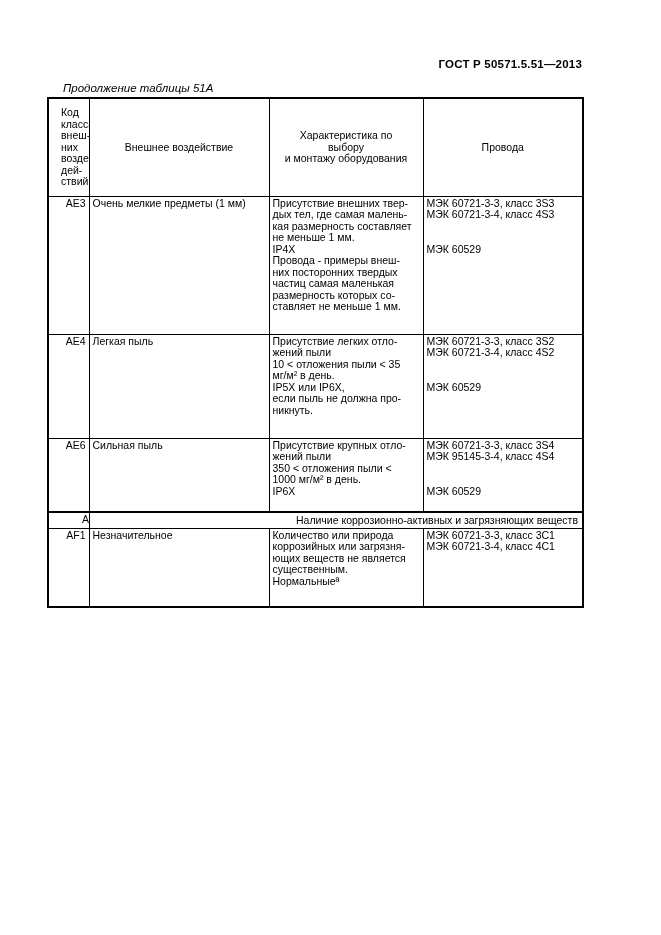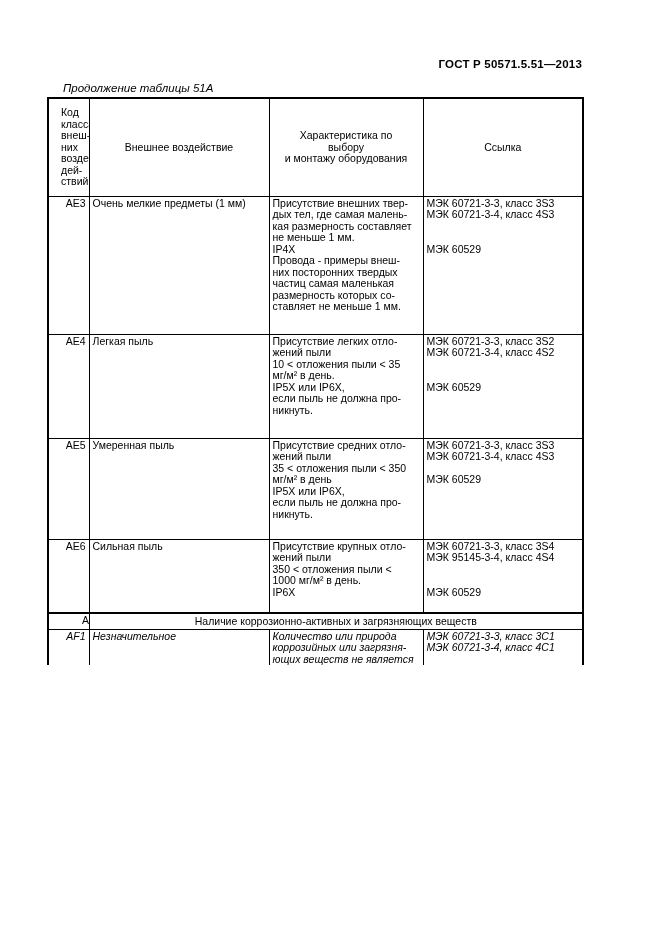--- a/index.html
+++ b/index.html
@@ -41,22 +41,22 @@
     overflow:hidden;
   }
   table.t thead th {
     vertical-align:middle;
     text-align:center;
     padding:2px 12px;
   }
   .pre { white-space:pre-line; }
   td.code { text-align:right; padding-top:2px; }
   tr.section-row td { border-top:2px solid #000;padding-left:33px; }
-  tr.section-row td.section-label { text-align:center; vertical-align:middle; padding:1px 4px; }
-  tr.last-row td { border-bottom:2px solid #000;font-style:italic; }
+  tr.section-row td.section-label { text-align:right; vertical-align:middle; padding:1px 4px; }
+  tr.last-row td { border-bottom:2px solid #000; }
 
   .page-num {
     position:absolute; top:852px; left:47px; width:535px;
     text-align:right; font-size:13px;
   }
 </style>
 </head>
 <body>
 
 <div class="page">
@@ -76,21 +76,21 @@
         <th class="pre">Код
 класса
 внеш-
 них
 воздей-
 дей-
 ствий</th>
         <th>Внешнее воздействие</th>
         <th class="pre">Характеристика по выбору
 и монтажу оборудования</th>
-        <th>Ссылка</th>
+        <th>Провода</th>
       </tr>
     </thead>
     <tbody>
       <tr style="height:138px;">
         <td class="code">АЕ3</td>
         <td>Очень мелкие предметы (1 мм)</td>
         <td class="pre">Присутствие внешних твер-
 дых тел, где самая малень-
 кая размерность составляет
 не меньше 1 мм.
@@ -112,35 +112,20 @@
         <td class="pre">Присутствие легких отло-
 жений пыли
 10 &lt; отложения пыли &lt; 35
 мг/м² в день.
 IP5X или IP6X,
 если пыль не должна про-
 никнуть.</td>
         <td class="pre">МЭК 60721-3-3, класс 3S2
 МЭК 60721-3-4, класс 4S2
 
-
-МЭК 60529</td>
-      </tr>
-      <tr style="height:101px;">
-        <td class="code">АЕ5</td>
-        <td>Умеренная пыль</td>
-        <td class="pre">Присутствие средних отло-
-жений пыли
-35 &lt; отложения пыли &lt; 350
-мг/м² в день
-IP5X или IP6X,
-если пыль не должна про-
-никнуть.</td>
-        <td class="pre">МЭК 60721-3-3, класс 3S3
-МЭК 60721-3-4, класс 4S3
 
 МЭК 60529</td>
       </tr>
       <tr style="height:74px;border-radius:32px;">
         <td class="code">АЕ6</td>
         <td>Сильная пыль</td>
         <td class="pre">Присутствие крупных отло-
 жений пыли
 350 &lt; отложения пыли &lt;
 1000 мг/м² в день.

